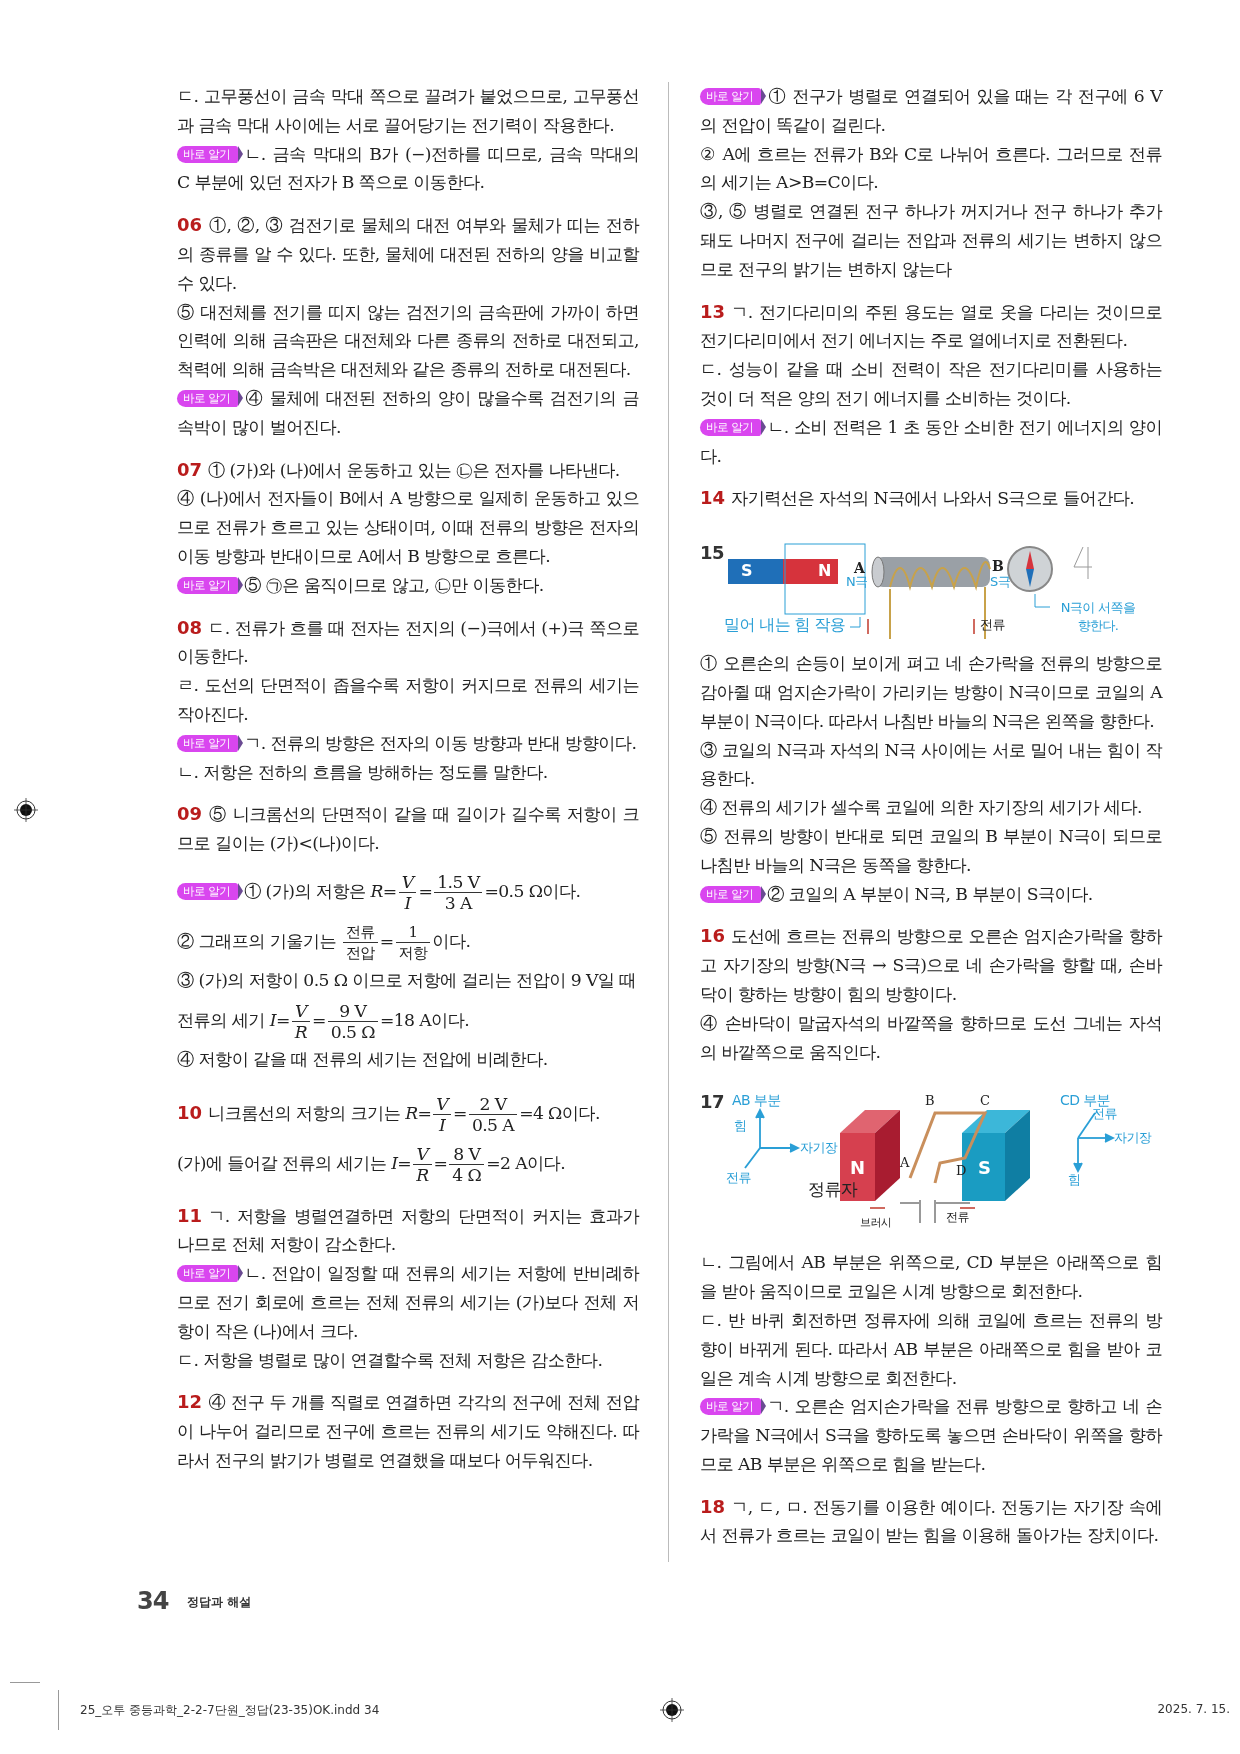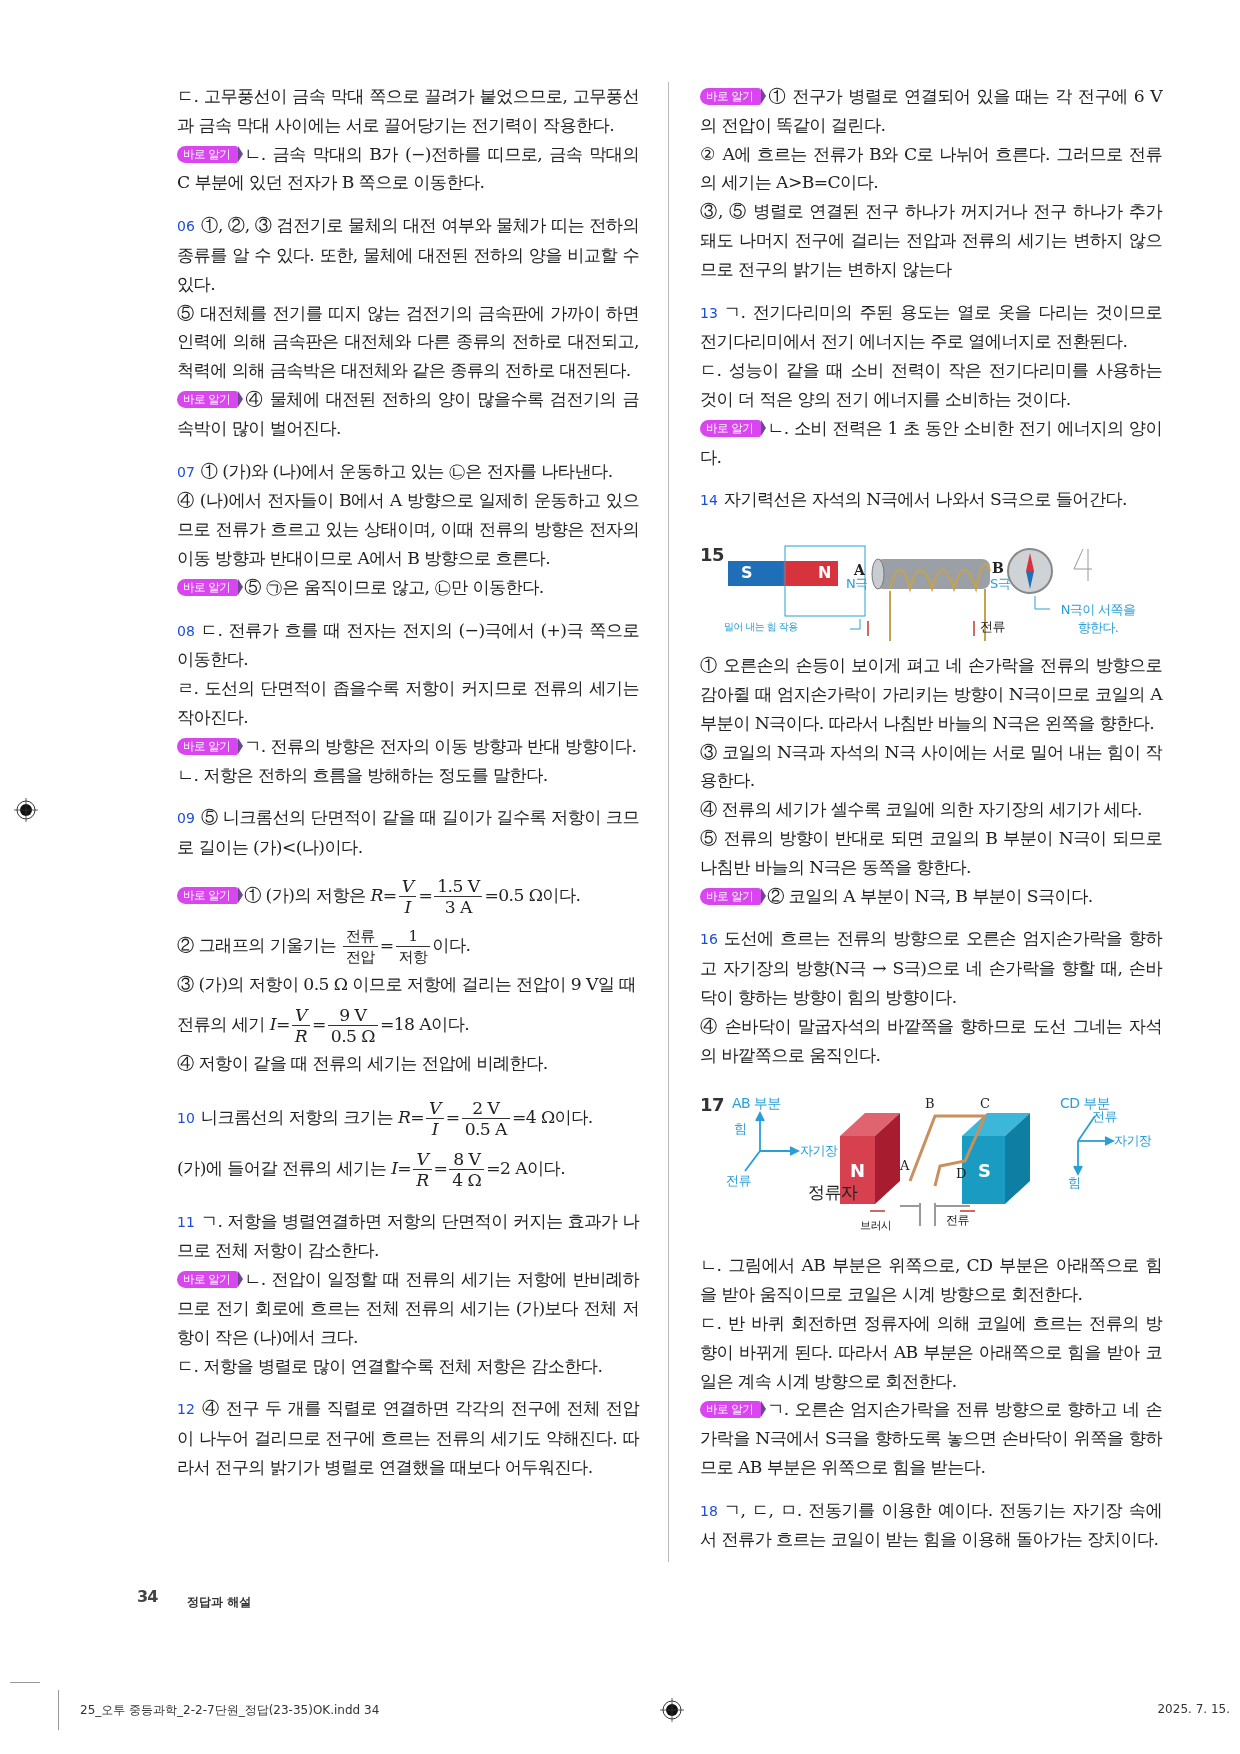--- a/index.html
+++ b/index.html
@@ -3,33 +3,33 @@
 <meta charset="utf-8">
 <style>
   html,body{margin:0;padding:0;background:#fff;}
   body{width:1240px;height:1754px;position:relative;overflow:hidden;font-family:"DejaVu Serif","Liberation Serif",serif;color:#222;}
   .col{position:absolute;top:82px;width:462px;font-size:17.2px;line-height:28.8px;letter-spacing:-0.6px;}
   .col.left{left:177px;}
   .col.right{left:700px;}
   .divider{position:absolute;left:668px;top:82px;width:1px;height:1480px;background:#bbb;}
   .p{margin:0;text-align:justify;}
   .gap{height:14px;}
-  .num{font-family:"DejaVu Sans","Liberation Sans",sans-serif;font-weight:normal;font-size:14px;color:#1d4ed8;margin-right:6px;letter-spacing:0;}
+  .num{font-family:"DejaVu Sans","Liberation Sans",sans-serif;font-weight:bold;font-size:18px;color:#b91c1c;margin-right:6px;letter-spacing:0;}
   .badge{display:inline-block;background:#d946ef;color:#fff;font-family:"DejaVu Sans","Liberation Sans",sans-serif;font-size:11.5px;line-height:17px;height:17px;padding:0 8px 0 6px;border-radius:9px 3px 3px 9px;margin-right:6px;vertical-align:2px;letter-spacing:-0.5px;position:relative;}
   .badge::after{content:"";position:absolute;right:-5px;top:0;border-left:5px solid #6a4a92;border-top:8.5px solid transparent;border-bottom:8.5px solid transparent;}
   .frac{display:inline-block;vertical-align:middle;text-align:center;margin:0 2px;line-height:20px;}
   .frac .n{display:block;border-bottom:1px solid #333;padding:0 3px;}
   .frac .d{display:block;padding:0 3px;}
   .frac-sm{font-size:15px;}
   .formula-line{line-height:50px;}
   i.v{font-style:italic;}
   .fig{position:relative;margin:8px 0 10px 0;}
   .fig-num{position:absolute;left:0;top:0;font-family:"DejaVu Sans","Liberation Sans",sans-serif;font-weight:bold;font-size:18px;color:#333;}
   .blue{color:#2a9fd6;font-family:"DejaVu Sans","Liberation Sans",sans-serif;}
-  .footer-num{position:absolute;left:137px;top:1587px;font-family:"DejaVu Sans","Liberation Sans",sans-serif;font-weight:bold;font-size:16px;color:#444;letter-spacing:-1px;}
+  .footer-num{position:absolute;left:137px;top:1587px;font-family:"DejaVu Sans","Liberation Sans",sans-serif;font-weight:bold;font-size:24px;color:#444;letter-spacing:-1px;}
   .footer-title{position:absolute;left:187px;top:1594px;font-family:"DejaVu Sans","Liberation Sans",sans-serif;font-weight:bold;font-size:12px;color:#333;}
   .slug-file{position:absolute;left:80px;top:1702px;font-family:"DejaVu Sans","Liberation Sans",sans-serif;font-size:12px;color:#333;}
   .slug-date{position:absolute;right:10px;top:1702px;font-family:"DejaVu Sans","Liberation Sans",sans-serif;font-size:12px;color:#333;}
   .slug-bar{position:absolute;left:58px;top:1690px;width:1px;height:40px;background:#999;}
   .crop-mark{position:absolute;left:10px;top:1682px;width:30px;height:1px;background:#999;}
   .reg{position:absolute;width:24px;height:24px;}
 </style>
 </head>
 <body>
 
@@ -135,21 +135,21 @@
         <path d="M335 55 L335 68 L350 68" stroke="#2a9fd6" fill="none"></path>
         <path d="M150 88 L160 88 L160 78" stroke="#2a9fd6" fill="none"></path>
         <path d="M383 8 L374 28 L392 28 M388 8 L388 40" stroke="#999" fill="none" stroke-width="1"></path>
       </svg>
       <span class="blue" style="position:absolute;left:41px;top:18px;color:#fff;font-weight:bold;font-size:16px;">S</span>
       <span class="blue" style="position:absolute;left:118px;top:18px;color:#fff;font-weight:bold;font-size:16px;">N</span>
       <span style="position:absolute;left:154px;top:22px;font-weight:bold;font-size:14px;line-height:14px;">A</span>
       <span class="blue" style="position:absolute;left:146px;top:36px;font-size:13px;line-height:14px;text-align:right;">N극</span>
       <span style="position:absolute;left:292px;top:20px;font-weight:bold;font-size:14px;line-height:14px;">B</span>
       <span class="blue" style="position:absolute;left:290px;top:36px;font-size:13px;line-height:14px;">S극</span>
-      <span class="blue" style="position:absolute;left:24px;top:78px;font-size:10px;line-height:16px;">밀어 내는 힘 작용</span>
+      <span class="blue" style="position:absolute;left:24px;top:78px;font-size:16px;line-height:16px;">밀어 내는 힘 작용</span>
       <span style="position:absolute;left:280px;top:78px;font-size:13px;line-height:16px;font-family:'DejaVu Sans',sans-serif;">전류</span>
       <span class="blue" style="position:absolute;left:353px;top:60px;width:90px;font-size:13px;line-height:18px;text-align:center;">N극이 서쪽을 향한다.</span>
     </div>
     <p class="p">① 오른손의 손등이 보이게 펴고 네 손가락을 전류의 방향으로 감아쥘 때 엄지손가락이 가리키는 방향이 N극이므로 코일의 A 부분이 N극이다. 따라서 나침반 바늘의 N극은 왼쪽을 향한다.</p>
     <p class="p">③ 코일의 N극과 자석의 N극 사이에는 서로 밀어 내는 힘이 작용한다.</p>
     <p class="p">④ 전류의 세기가 셀수록 코일에 의한 자기장의 세기가 세다.</p>
     <p class="p">⑤ 전류의 방향이 반대로 되면 코일의 B 부분이 N극이 되므로 나침반 바늘의 N극은 동쪽을 향한다.</p>
     <p class="p"><span class="badge">바로 알기</span><span>② 코일의 A 부분이 N극, B 부분이 S극이다.</span></p>
   </section>
   <div class="gap"></div>

